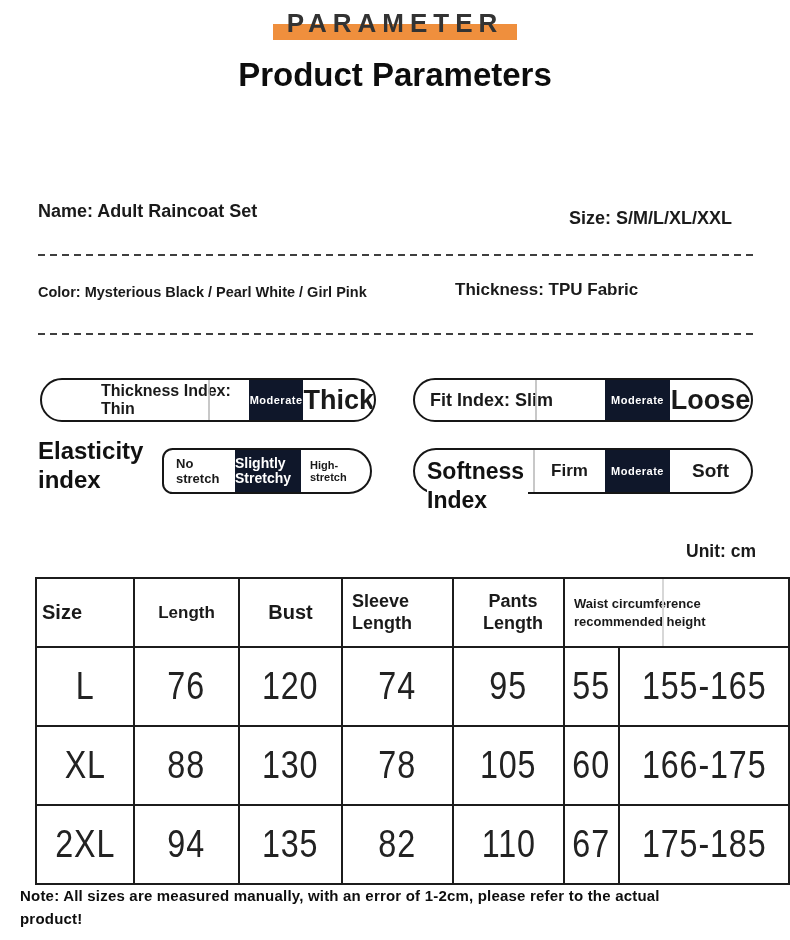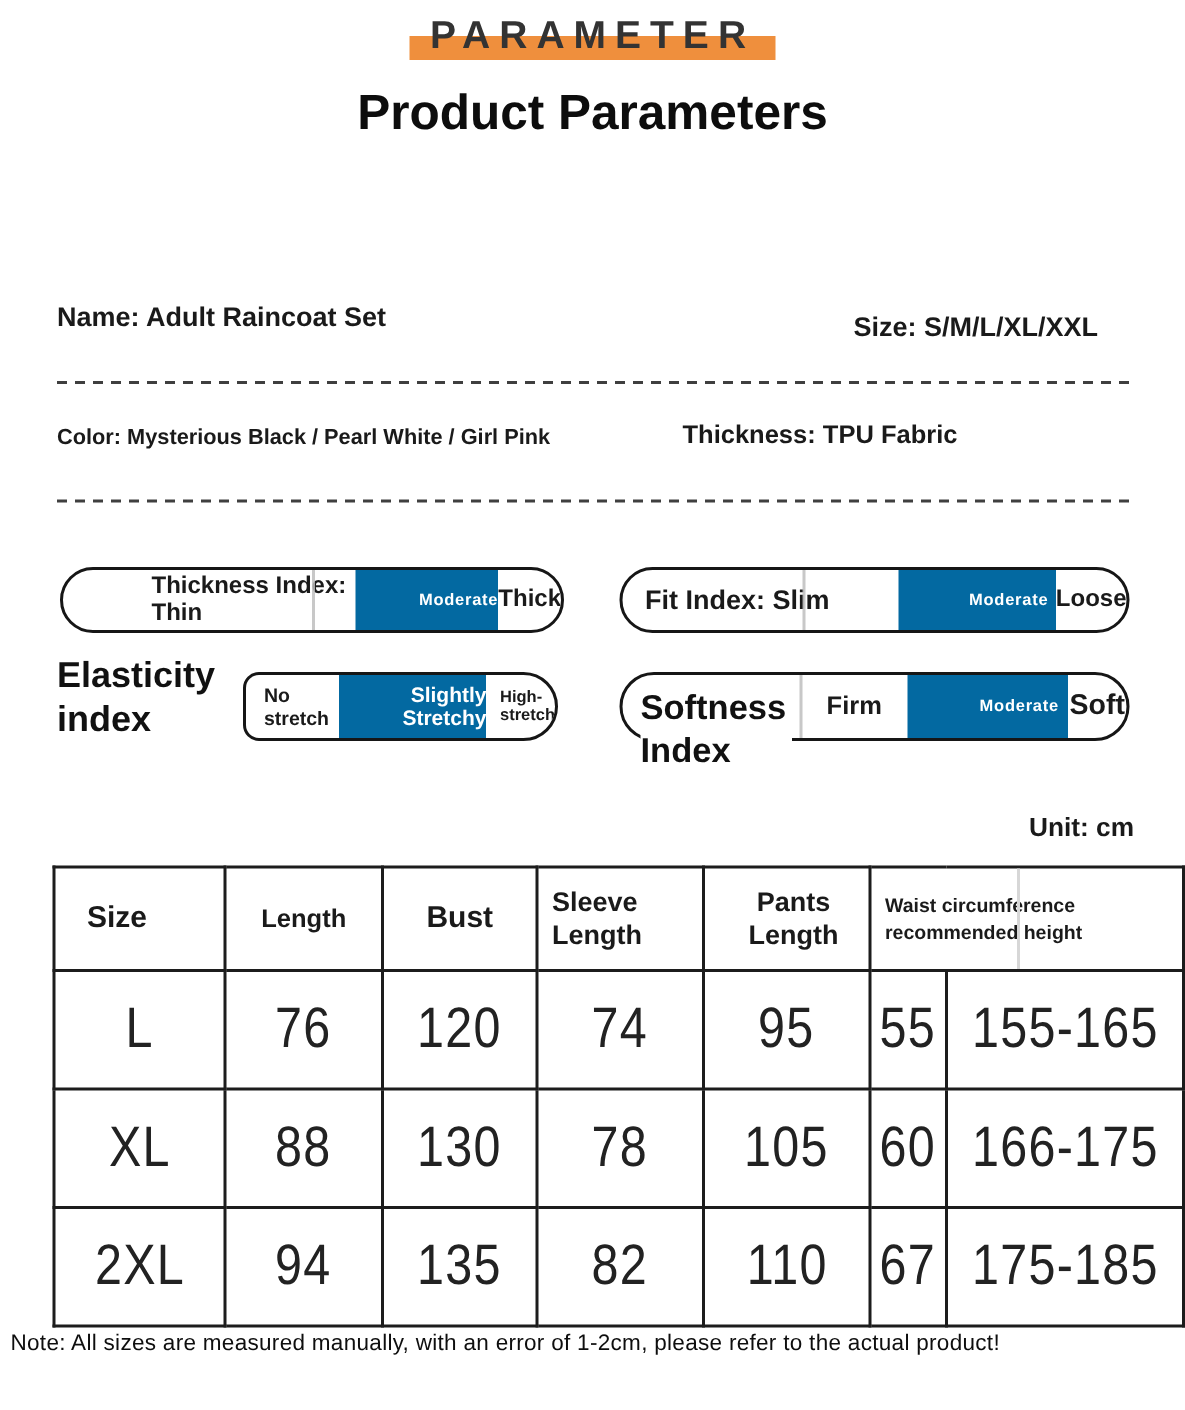--- a/index.html
+++ b/index.html
@@ -32,57 +32,57 @@
   .pill-fit{left:413px;top:18px;width:340px;height:44px;}
   .pill-elasticity{left:162px;top:88px;width:210px;height:46px;border-radius:12px 26px 26px 12px;}
   .pill-softness{left:413px;top:88px;width:340px;height:46px;}
   .seg{display:flex;align-items:center;}
   .seg-label{position:relative;box-sizing:border-box;}
   .seg-label .vdiv{position:absolute;top:0;bottom:0;width:2px;background:rgba(190,190,190,.85);z-index:2;}
   .pill-thickness .seg-label{width:193px;padding-left:15px;font-size:16px;font-weight:bold;margin-left:44px;}
   .pill-thickness .vdiv{left:122px;}
   .pill-fit .seg-label{width:190px;padding-left:15px;font-size:18px;font-weight:bold;}
   .pill-fit .vdiv{left:120px;}
-  .seg-dark{background:#0369a1;color:#ffffff;justify-content:center;text-align:right;
-    font-weight:bold;font-size:11px;letter-spacing:.5px;padding-left:42px;}
+  .seg-dark{background:#0f172a;color:#ffffff;justify-content:center;text-align:left;
+    font-weight:bold;font-size:11px;letter-spacing:.5px;}
   .pill-thickness .seg-dark{width:66px;}
   .pill-fit .seg-dark{width:65px;}
   .seg-opt{justify-content:center;font-weight:bold;flex:1;}
-  .pill-thickness .seg-opt,.pill-fit .seg-opt{font-size:16px;border-radius:12px;}
+  .pill-thickness .seg-opt,.pill-fit .seg-opt{font-size:27px;border-radius:12px;}
   
   .pill-elasticity .seg-left{width:71px;box-sizing:border-box;padding-left:12px;font-size:13px;font-weight:bold;line-height:15px;}
   .pill-elasticity .seg-dark{width:66px;font-size:14px;line-height:15px;letter-spacing:0;}
   .pill-elasticity .seg-opt{font-size:11px;line-height:12px;justify-content:flex-start;box-sizing:border-box;padding-left:9px;text-align:left;}
   .elasticity-label{position:absolute;left:38px;top:76px;font-size:24px;font-weight:bold;line-height:29px;color:#111;}
   
   .pill-softness .seg-spacer{width:119px;position:relative;}
   .pill-softness .seg-spacer .vdiv{position:absolute;right:-1px;top:0;bottom:0;width:2px;background:rgba(190,190,190,.85);}
   .pill-softness .seg-firm{width:71px;justify-content:center;font-size:17px;font-weight:bold;}
   .pill-softness .seg-dark{width:65px;}
   .pill-softness .seg-opt{font-size:19px;}
   .softness-label{position:absolute;left:427px;top:97px;z-index:3;font-size:23px;font-weight:bold;line-height:29px;color:#111;background:#fff;padding-right:4px;}
   
   .unit{position:absolute;top:541px;right:34px;font-size:17.5px;font-weight:bold;}
   table.size-table{position:absolute;top:577px;left:35px;border-collapse:collapse;table-layout:fixed;}
   table.size-table,.size-table th,.size-table td{border:2px solid #1c1c1c;}
   .size-table th{font-weight:bold;background:#fff;vertical-align:middle;}
   .size-table tr.head{height:69px;}
   .size-table tr.data{height:79px;}
-  .th-size{width:90px;text-align:left;padding-left:21px;font-size:20px;}
+  .th-size{width:90px;text-align:left;padding-left:5px;font-size:20px;}
   .th-length{width:101px;font-size:17px;}
   .th-bust{width:99px;text-align:center;font-size:20px;}
   .th-sleeve{width:99px;text-align:left;padding-left:9px;font-size:18px;line-height:1.2;}
   .th-pants{width:98px;text-align:center;padding-left:10px;font-size:18px;line-height:1.2;}
   .th-waist{width:234px;text-align:left;padding-left:9px;font-size:13px;position:relative;}
   .th-waist .inner{display:inline-block;max-width:152px;line-height:1.35;}
   .th-waist .col-div{position:absolute;left:97px;top:0;bottom:0;width:2px;background:#d7d7d7;}
   .size-table td{text-align:center;font-size:38px;font-weight:normal;color:#222;}
   .size-table td .num{display:inline-block;transform:scaleX(.85);letter-spacing:1px;white-space:nowrap;}
   
-  .note{position:absolute;top:885px;left:7px;width:706px;font-size:15px;font-weight:normal;line-height:1.5;letter-spacing:.2px;color:#0e0e0e;}
+  .note{position:absolute;top:885px;left:20px;width:706px;font-size:15px;font-weight:bold;line-height:1.5;letter-spacing:.2px;color:#0e0e0e;}
 </style>
 </head>
 <body>
 
 <div class="page">
 
   <div class="eyebrow-wrap">
     <div class="eyebrow">
       <div class="bar"></div>
       <div class="txt">PARAMETER</div>

